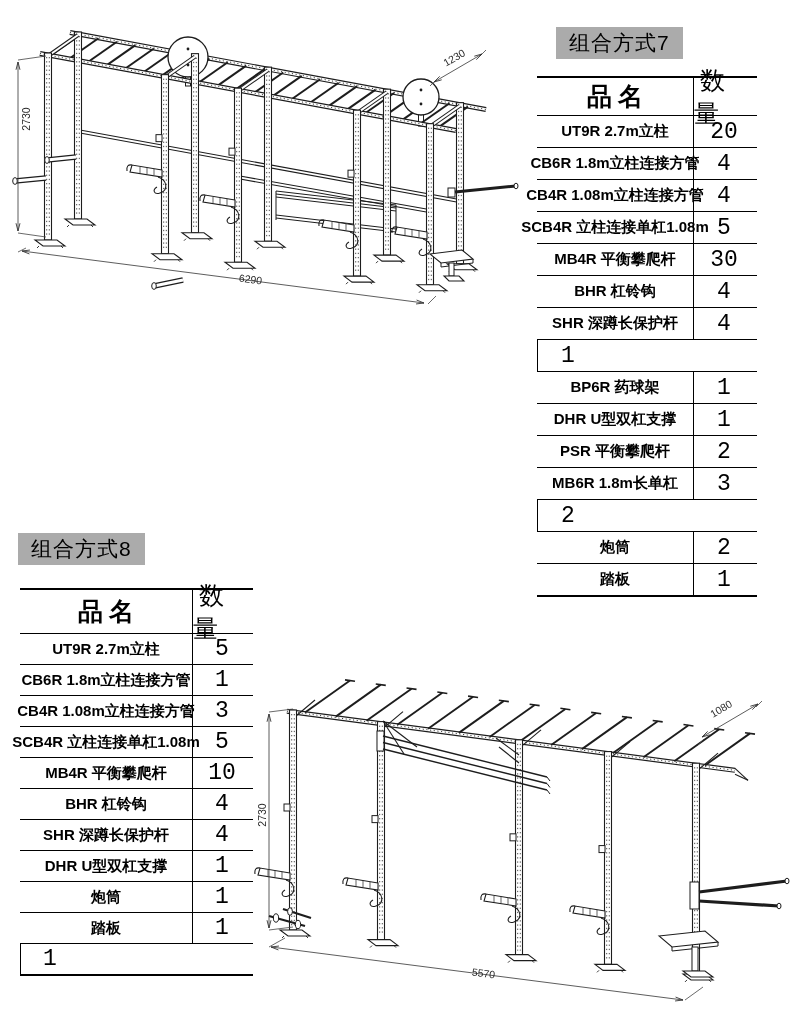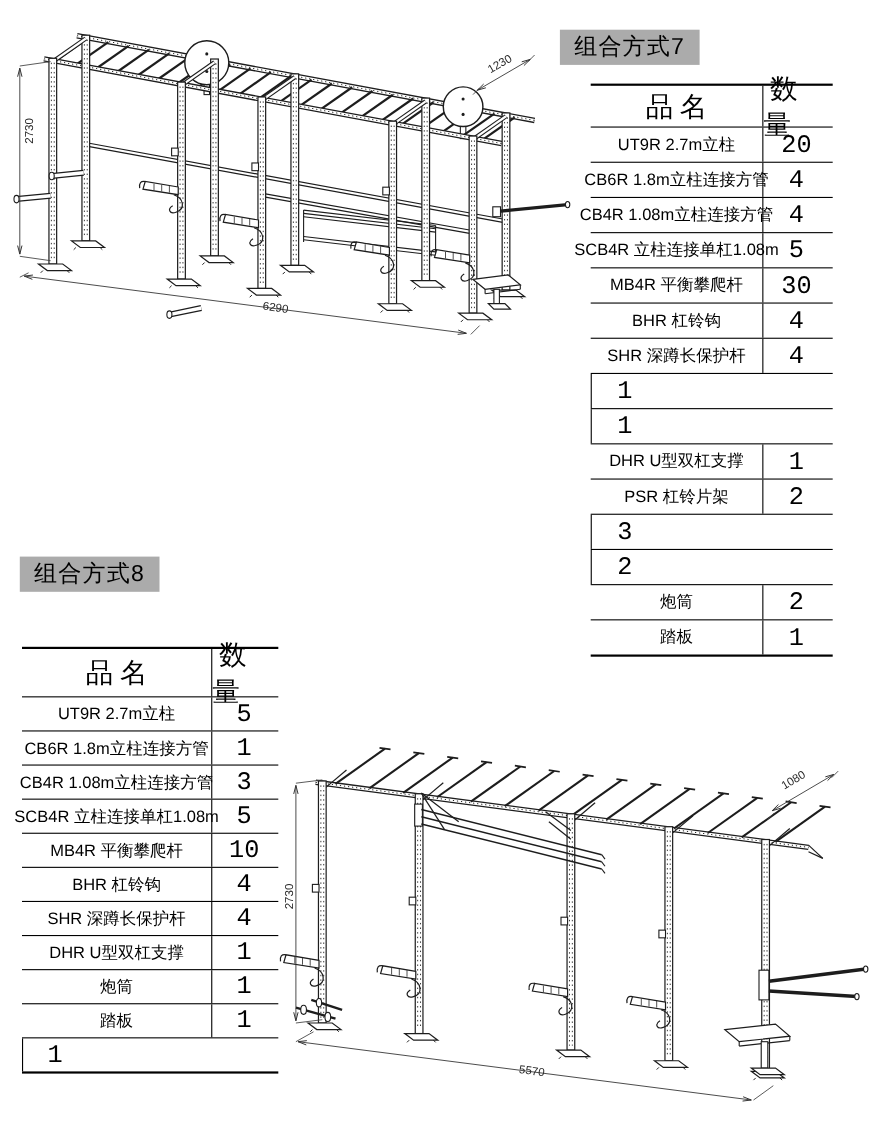--- a/index.html
+++ b/index.html
@@ -6,21 +6,21 @@
   body{width:790px;height:1023px;overflow:hidden;}
   .page{position:relative;width:790px;height:1023px;background:#fff;
         font-family:"Liberation Sans","DejaVu Sans",sans-serif;color:#000;}
   .combo-label{position:absolute;background:#ababab;color:#000;font-size:21px;
         line-height:1;padding:5px 13px 6px 13px;letter-spacing:1px;white-space:nowrap;}
   .parts-table{position:absolute;border-top:2.4px solid #000;}
   .pt-row{display:flex;align-items:stretch;border-bottom:1.5px solid #000;}
   .pt-row.head{border-bottom:1.9px solid #000;}
   .pt-row.last{border-bottom:2.2px solid #000;}
   .cell-name{display:flex;align-items:center;justify-content:center;white-space:nowrap;
-        overflow:visible;font-size:15px;}
+        overflow:visible;font-size:15px;font-weight:bold;}
   .cell-qty{display:flex;align-items:center;justify-content:center;
         border-left:1.9px solid #000;font-size:23px;font-family:Liberation Mono, monospace;}
   .head .cell-name,.head .cell-qty{font-size:25px;letter-spacing:6px;text-indent:6px;}
   .t7 .pt-row{height:31px}  .t7 .pt-row.head{height:37px}
   .t7 .cell-name{width:156px} .t7 .cell-qty{width:60px}
   .t8 .pt-row{height:30px}  .t8 .pt-row.head{height:43px}
   .t8 .cell-name{width:172px} .t8 .cell-qty{width:58px}
   svg.rig{position:absolute;overflow:visible;}
   svg.rig text{font-family:"Liberation Sans","DejaVu Sans",sans-serif;
         font-size:10.5px;fill:#2a2a2a;}
@@ -214,21 +214,21 @@
         <line x1="434" y1="62" x2="441.69268634688285" y2="59.80396339545939" stroke="#333" stroke-width="0.9" fill="none"></line>
         <line x1="434" y1="62" x2="439.69813136019013" y2="56.384726275414714" stroke="#333" stroke-width="0.9" fill="none"></line>
         <line x1="482" y1="34" x2="474.30731365311715" y2="36.19603660454061" stroke="#333" stroke-width="0.9" fill="none"></line>
         <line x1="482" y1="34" x2="476.30186863980987" y2="39.615273724585286" stroke="#333" stroke-width="0.9" fill="none"></line>
       </g>
     <text text-anchor="middle" transform="translate(30,99) rotate(-90)">2730</text>
     <text text-anchor="middle" transform="translate(250,263) rotate(7.6)">6290</text>
     <text text-anchor="middle" transform="translate(456,41) rotate(-30)">1230</text>
   </svg>
 
-  <div class="combo-label" style="left:509px;top:27px">组合方式7</div>
+  <div class="combo-label" style="left:556px;top:27px">组合方式7</div>
 
   <div class="parts-table t7" style="left:537px;top:76px;width:220px">
     <div class="pt-row head">
       <div class="cell-name">品名</div>
       <div class="cell-qty">数量</div>
     </div>
     <div class="pt-row">
         <div class="cell-name">UT9R 2.7m立柱</div>
         <div class="cell-qty">20</div>
       </div>
@@ -253,47 +253,49 @@
         <div class="cell-qty">4</div>
       </div>
     <div class="pt-row">
         <div class="cell-name">SHR 深蹲长保护杆</div>
         <div class="cell-qty">4</div>
       </div>
     <div class="pt-row">
         <div class="cell-qty">1</div>
       </div>
     <div class="pt-row">
+        <div class="cell-name">BP6R 药球架</div>
         <div class="cell-qty">1</div>
       </div>
     <div class="pt-row">
         <div class="cell-name">DHR U型双杠支撑</div>
         <div class="cell-qty">1</div>
       </div>
     <div class="pt-row">
-        <div class="cell-name">PSR 杠铃片架</div>
+        <div class="cell-name">PSR 平衡攀爬杆</div>
         <div class="cell-qty">2</div>
       </div>
     <div class="pt-row">
+        <div class="cell-name">MB6R 1.8m长单杠</div>
         <div class="cell-qty">3</div>
       </div>
     <div class="pt-row">
         <div class="cell-qty">2</div>
       </div>
     <div class="pt-row">
         <div class="cell-name">炮筒</div>
         <div class="cell-qty">2</div>
       </div>
     <div class="pt-row last">
         <div class="cell-name">踏板</div>
         <div class="cell-qty">1</div>
       </div>
   </div>
 
-  <div class="combo-label" style="left:18px;top:506px">组合方式8</div>
+  <div class="combo-label" style="left:18px;top:533px">组合方式8</div>
 
   <div class="parts-table t8" style="left:20px;top:588px;width:233px">
     <div class="pt-row head">
       <div class="cell-name">品名</div>
       <div class="cell-qty">数量</div>
     </div>
     <div class="pt-row">
         <div class="cell-name">UT9R 2.7m立柱</div>
         <div class="cell-qty">5</div>
       </div>

